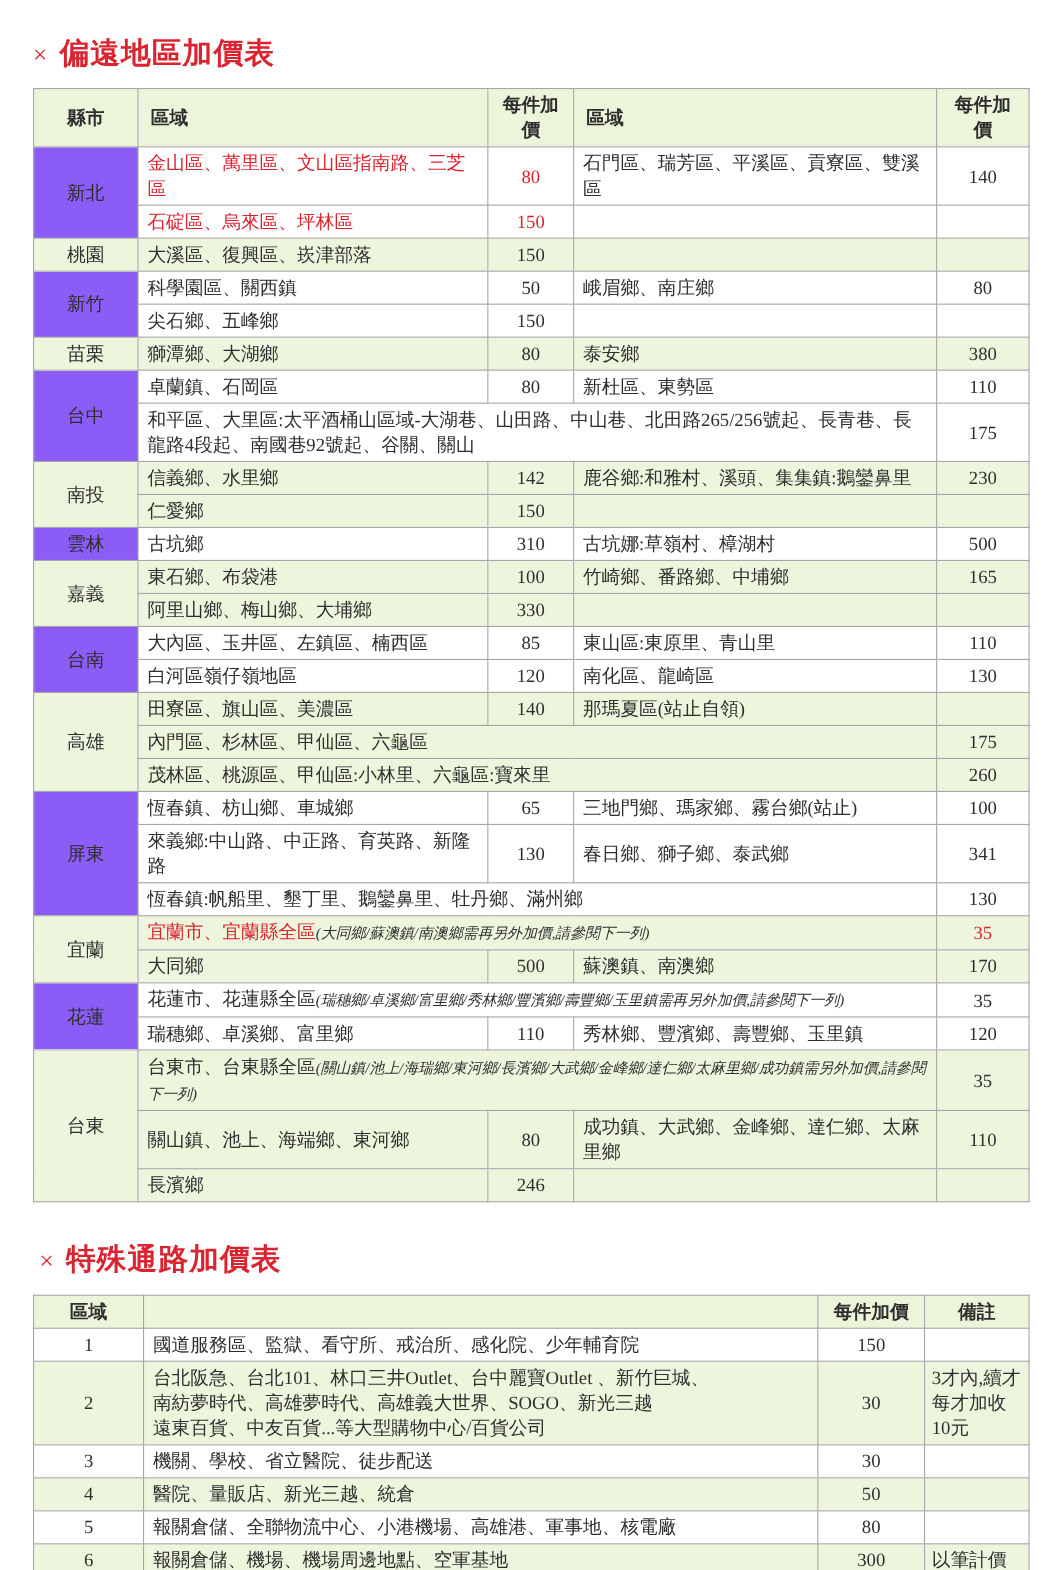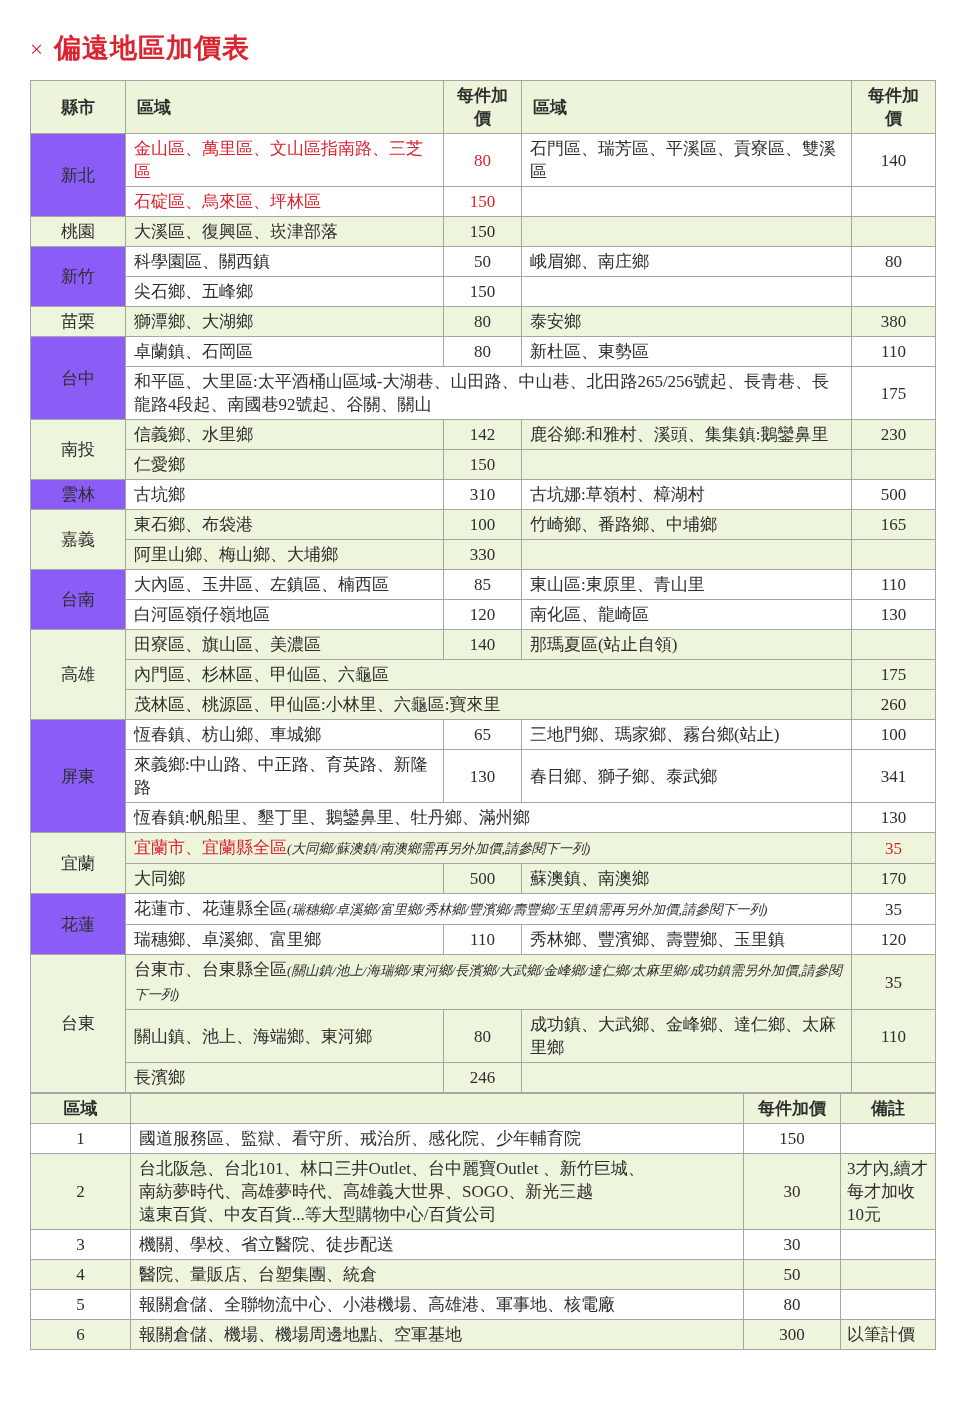--- a/index.html
+++ b/index.html
@@ -234,20 +234,21 @@
         </tr>
         <tr class="shade">
           <td><span>長濱鄉</span></td>
           <td class="num"><span>246</span></td>
           <td><span></span></td>
           <td class="num"><span></span></td>
         </tr>
       </tbody>
   </table>
 
+  <h2 class="sec-title second"><span class="mark">×</span><span>特殊通路加價表</span></h2>
 
   <table id="special-table">
     <colgroup>
       <col style="width:100px">
         <col style="width:613px">
         <col style="width:97px">
         <col style="width:95px">
     </colgroup>
     <thead>
       <tr>
@@ -273,21 +274,21 @@
           <td class="remark">3才內,續才每才加收10元</td>
         </tr>
         <tr>
           <td class="num">3</td>
           <td class="desc">機關、學校、省立醫院、徒步配送</td>
           <td class="num">30</td>
           <td class="remark"></td>
         </tr>
         <tr class="shade">
           <td class="num">4</td>
-          <td class="desc">醫院、量販店、台塑集團、統倉</td>
+          <td class="desc">醫院、量販店、新光三越、統倉</td>
           <td class="num">50</td>
           <td class="remark"></td>
         </tr>
         <tr>
           <td class="num">5</td>
           <td class="desc">報關倉儲、全聯物流中心、小港機場、高雄港、軍事地、核電廠</td>
           <td class="num">80</td>
           <td class="remark"></td>
         </tr>
         <tr class="shade">

